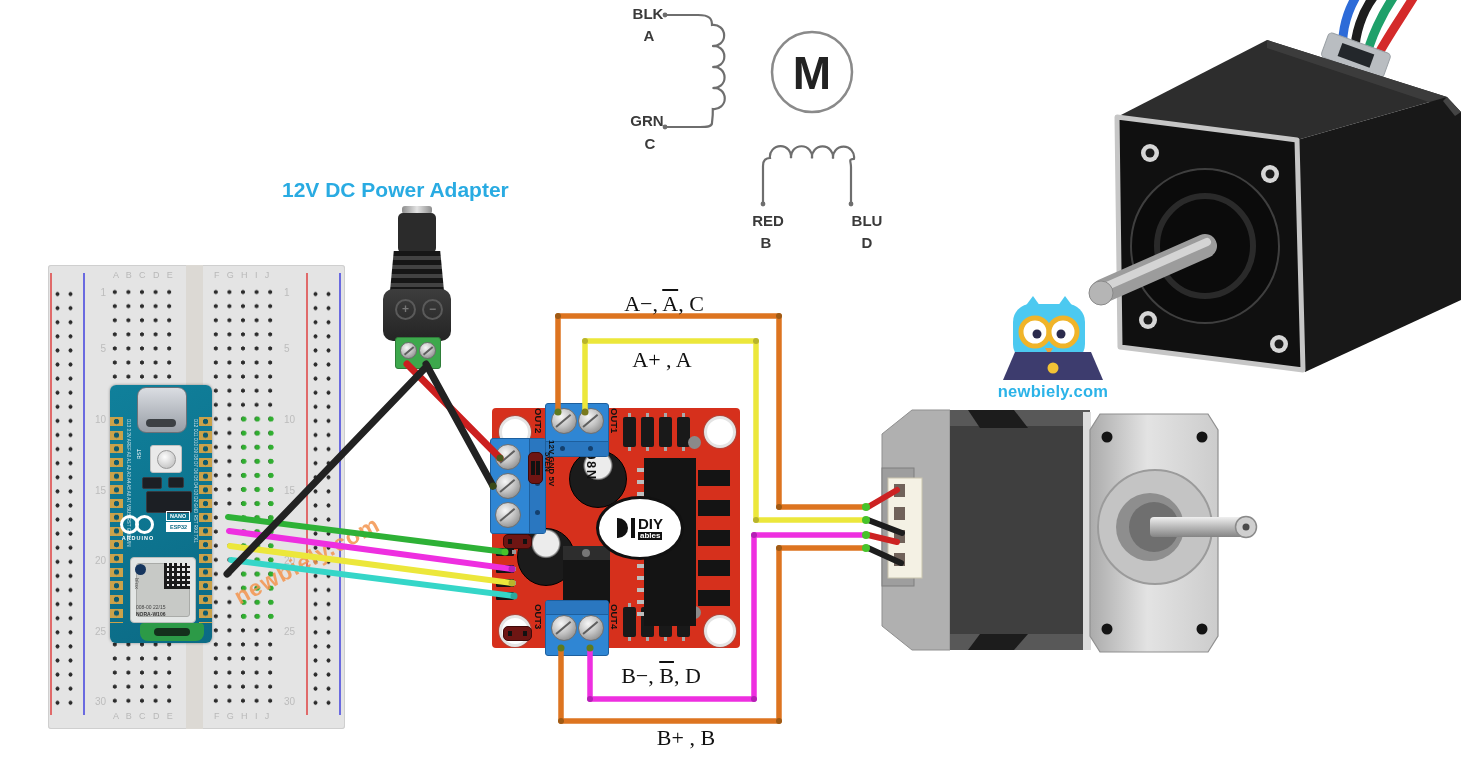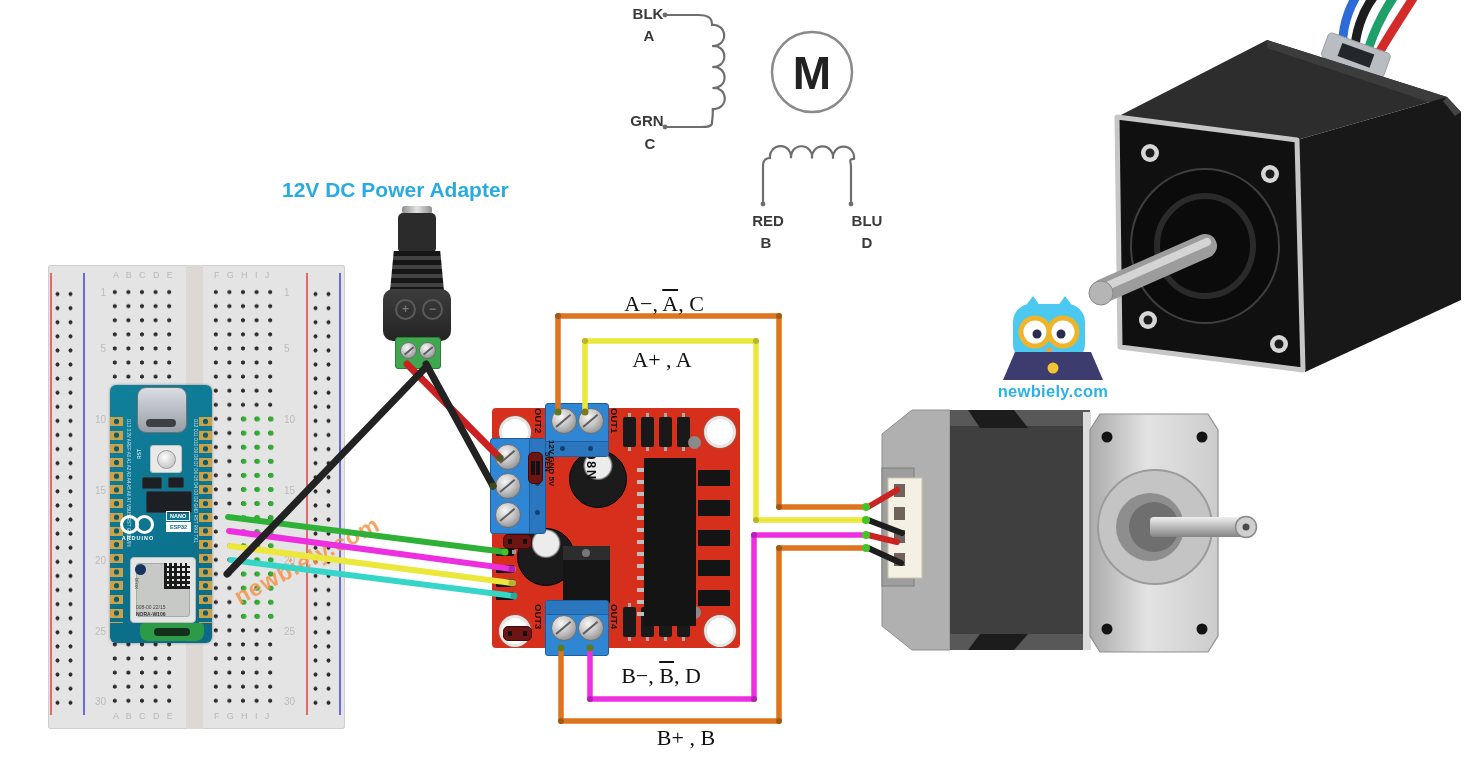--- a/index.html
+++ b/index.html
@@ -265,20 +265,28 @@
     <div class="gdot" style="left:196px;top:198px"></div>
     <div class="hpins"></div>
     <div class="hsink"></div>
     <div class="fins"></div>
 
     <div class="cap" style="left:77px;top:42px"></div>
     <div class="cap" style="left:25px;top:120px"></div>
     <div class="to220"></div>
 
     <div class="vtext" style="left:92px;top:26px;font-size:13px;letter-spacing:1.5px">L298N</div>
+    <div class="oval">
+      <div class="mark"></div>
+      <div class="bracket"></div>
+      <div class="txt">
+        <span class="diy">DIY</span>
+        <span class="ables">ables</span>
+      </div>
+    </div>
 
     <div class="tblock" style="left:53px;top:-5px;width:62px;height:52px">
       <span class="screw" style="left:5px;top:4px;width:24px;height:24px"></span>
       <span class="screw" style="left:32px;top:4px;width:24px;height:24px"></span>
       <div class="tlower">
         <span class="tdot" style="left:14px"></span>
           <span class="tdot" style="left:42px"></span>
       </div>
     </div>
     <div class="vtext" style="left:41px;top:0;font-size:9.5px">OUT2</div>

